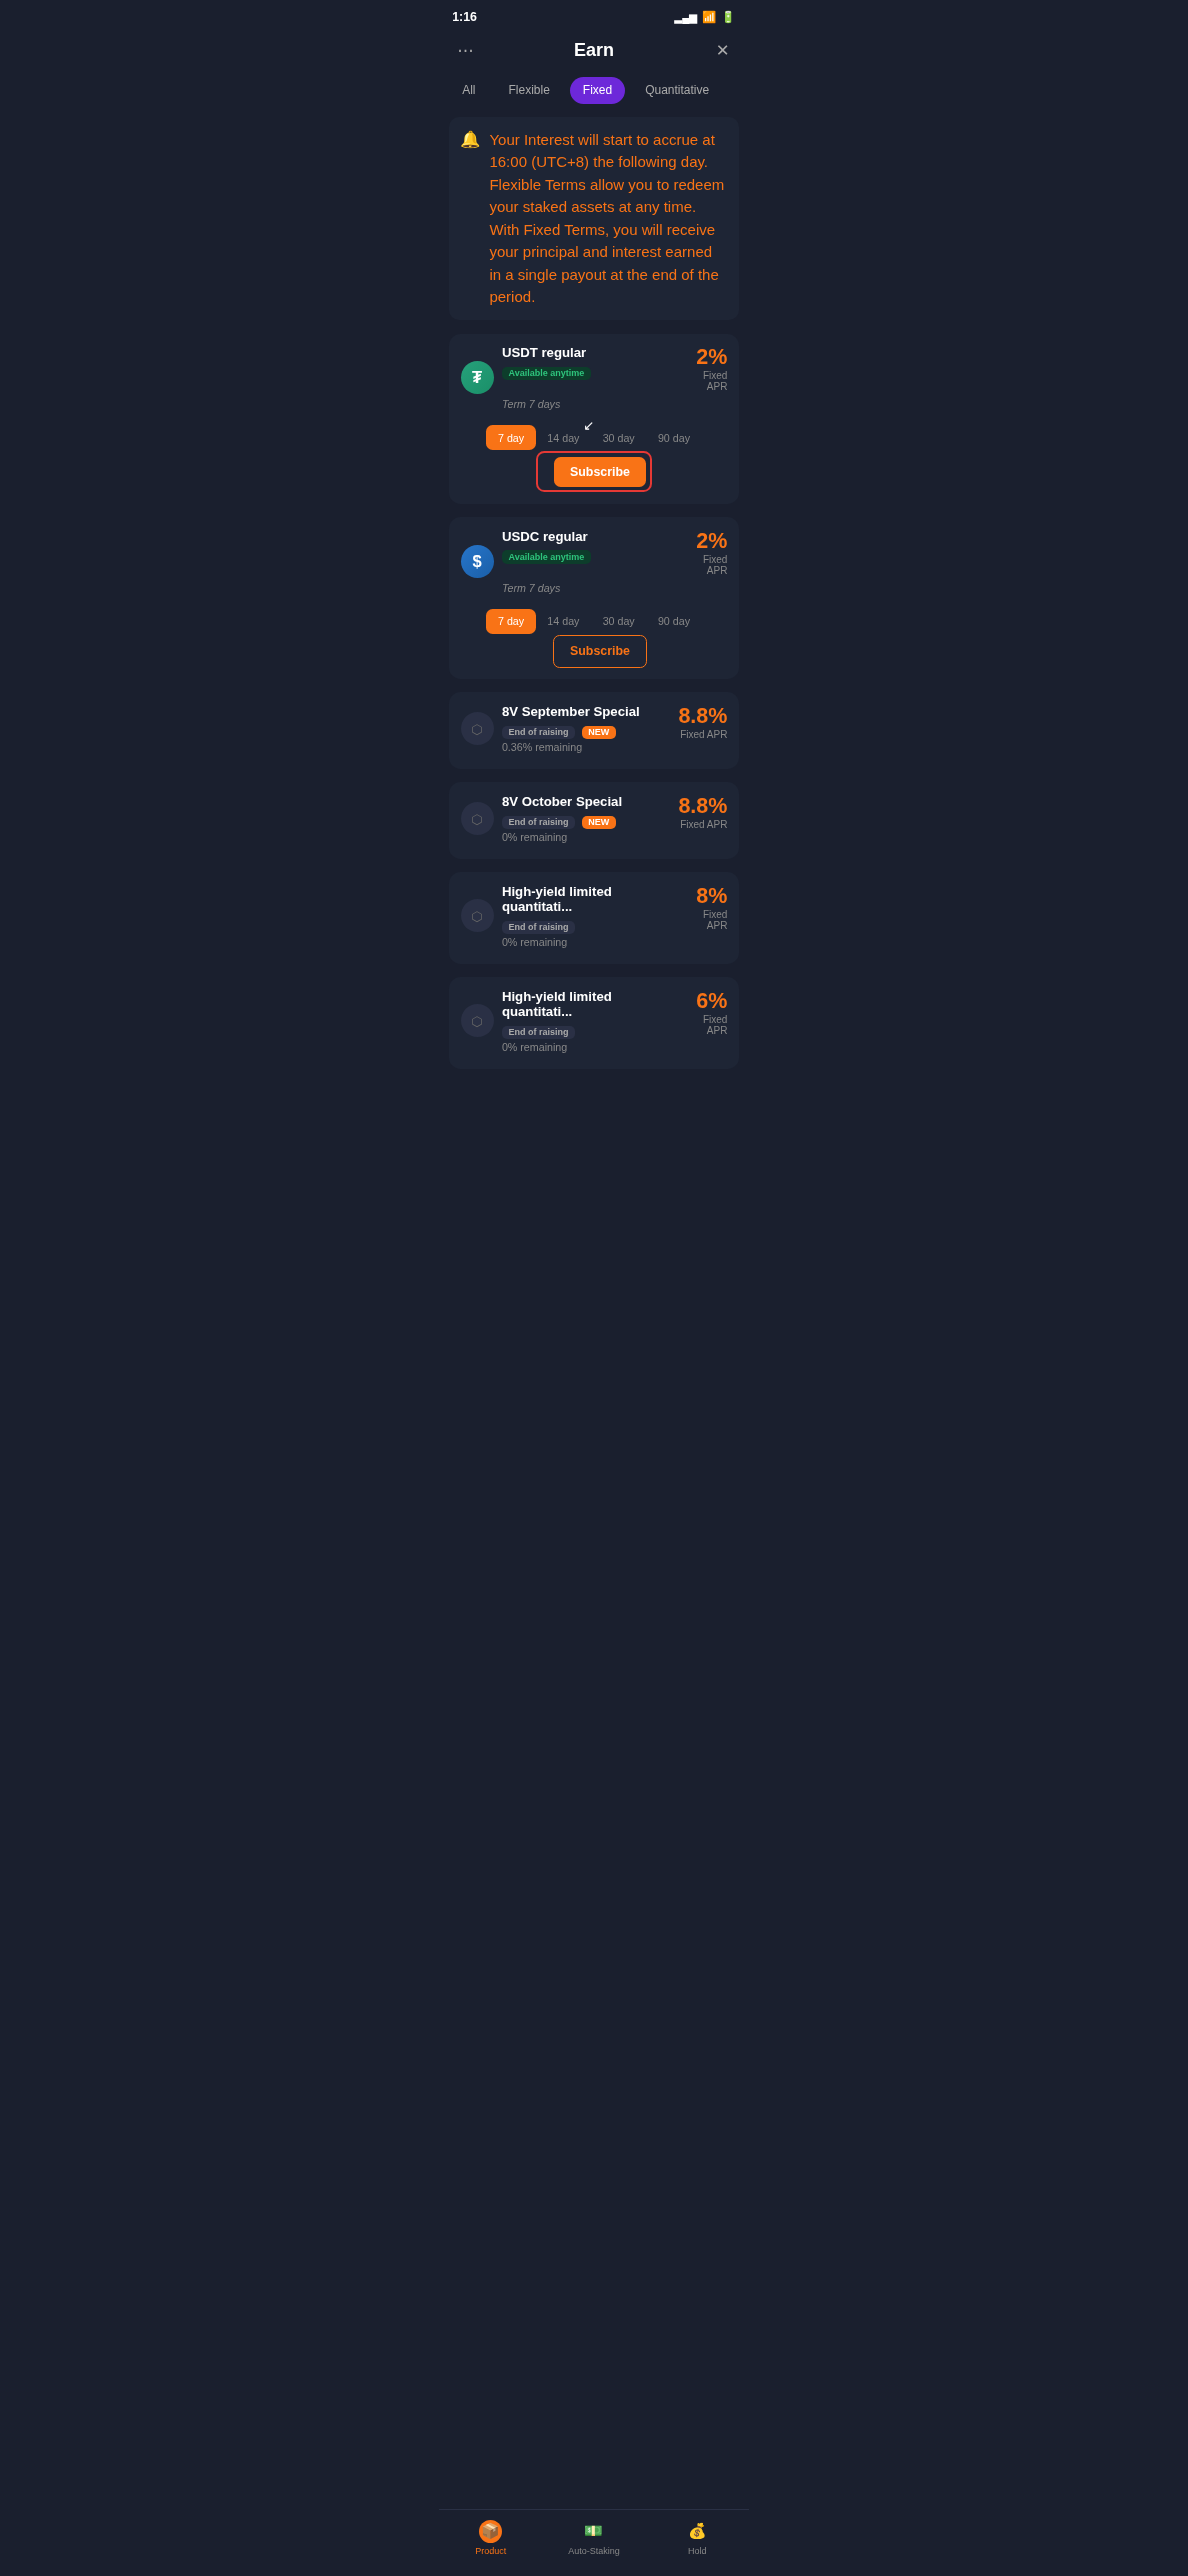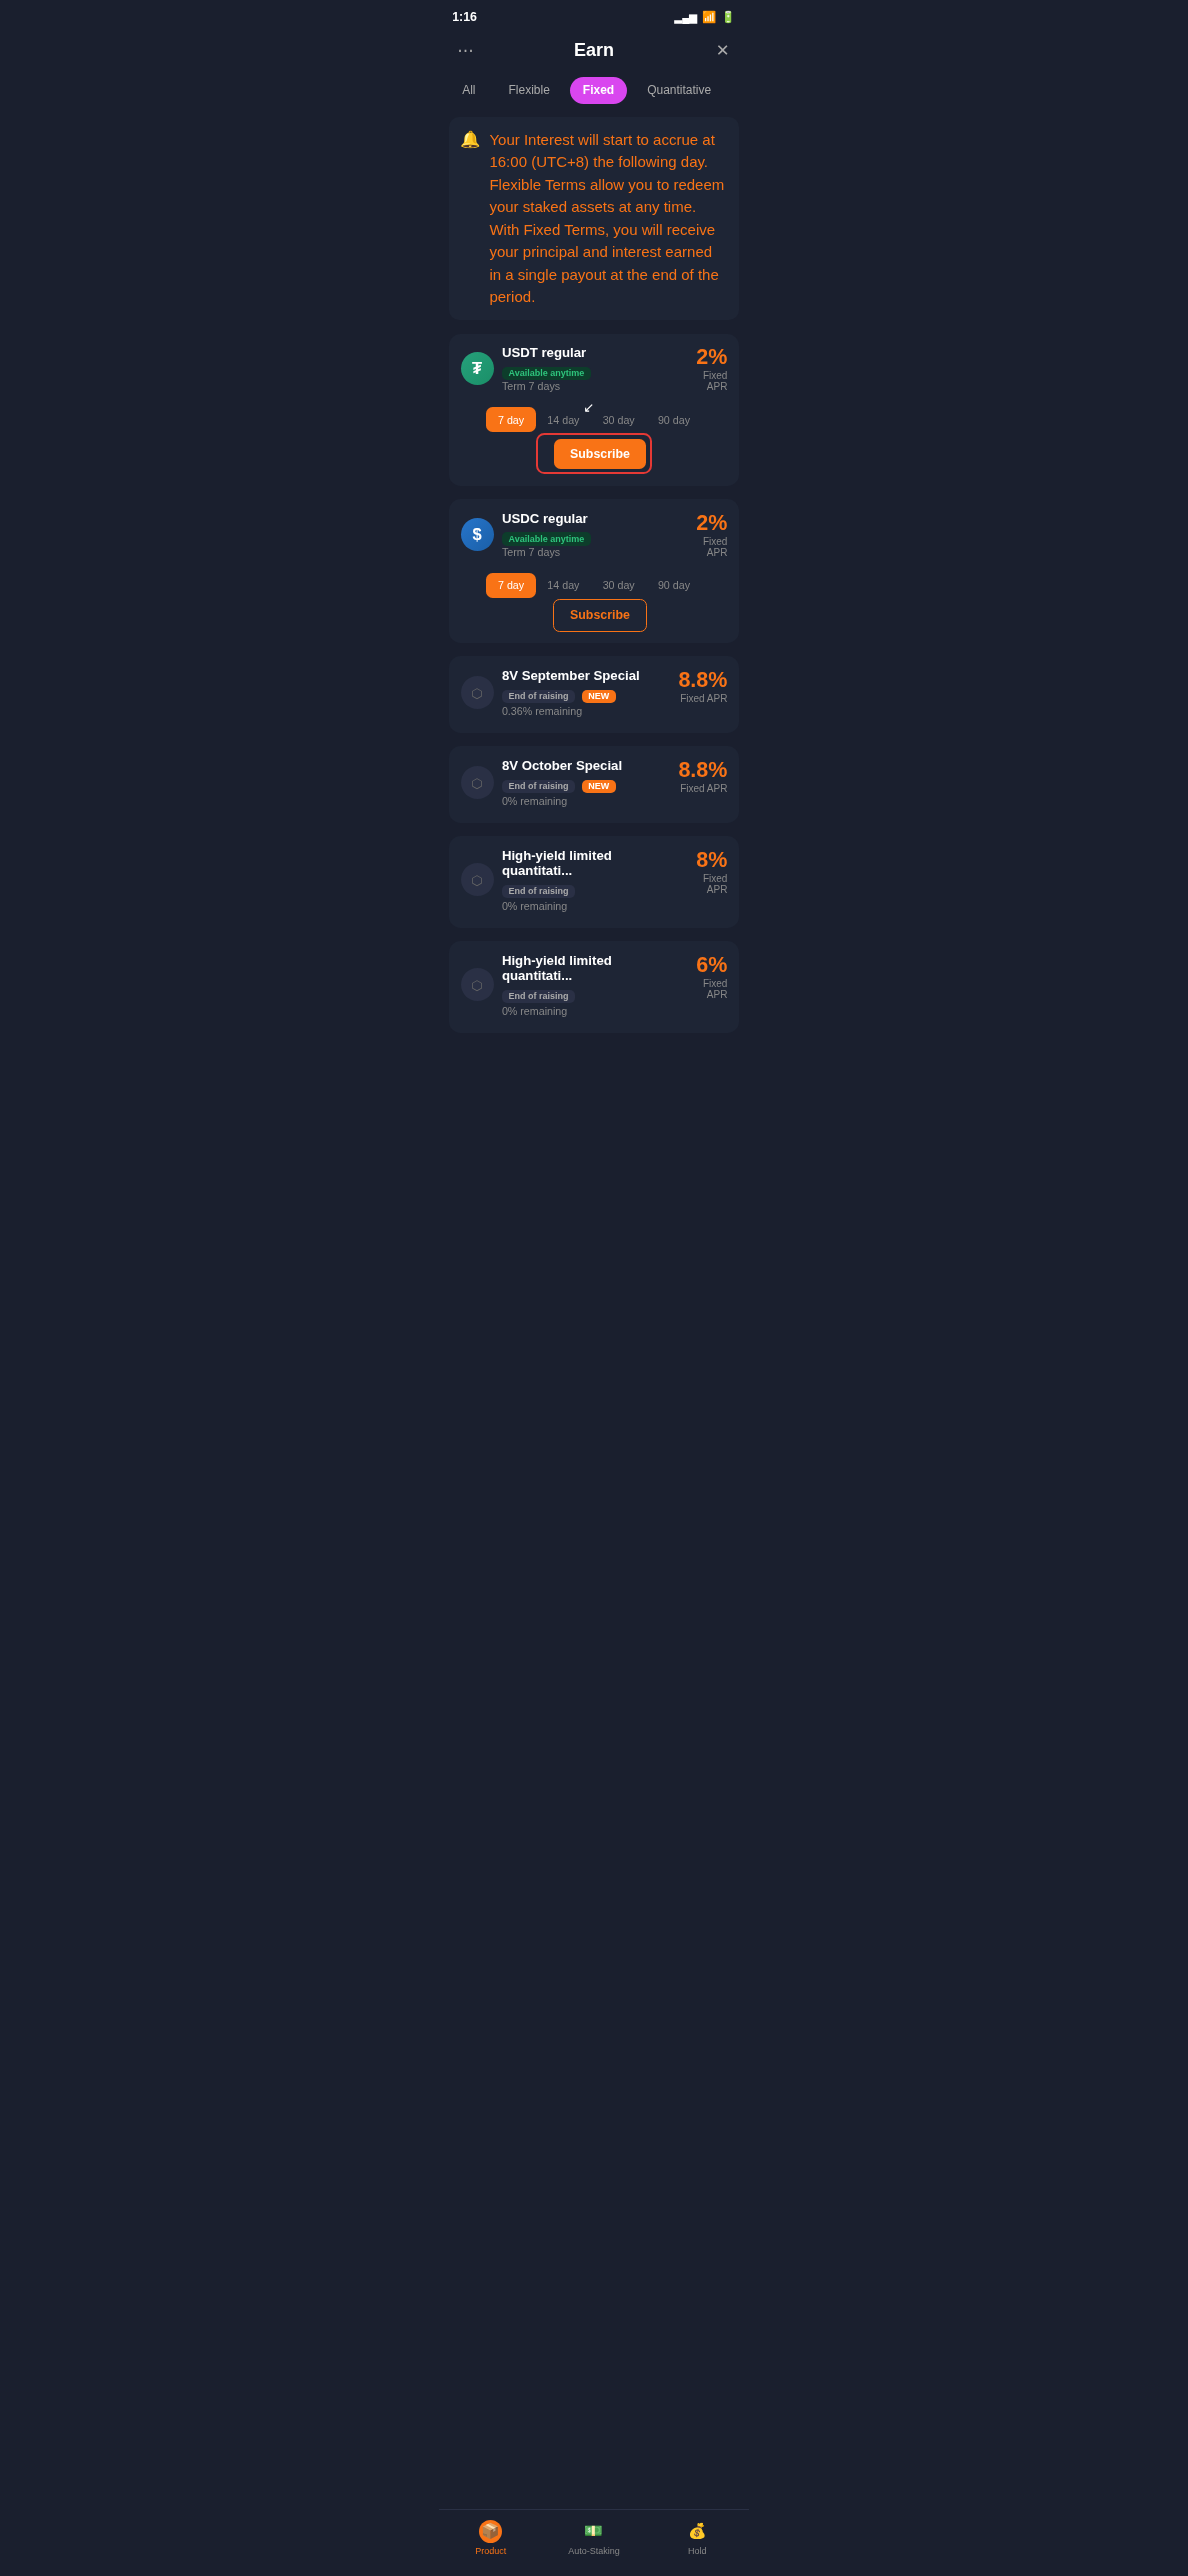--- a/index.html
+++ b/index.html
@@ -62,23 +62,23 @@
       padding: 6.6px 13.2px;
       border-radius: 16.5px;
       font-size: 12px;
       font-weight: 500;
       cursor: pointer;
       color: #aaa;
       background: transparent;
       border: none;
     }
     .tab.active {
-      background: #d946ef;
+      background: #6d28d9;
       color: #ffffff;
-      font-weight: 700;
+      font-weight: 400;
     }
 
     
     .notice-banner {
       margin: 0 10px 13.2px;
       background: #1e2535;
       border-radius: 10px;
       padding: 11.6px 11.6px;
       display: flex;
       gap: 8.3px;
@@ -156,21 +156,22 @@
       font-size: 9px;
     }
     .badge-new {
       background: #f97316;
       color: #fff;
       font-size: 9px;
     }
     .product-term {
       font-size: 10.7px;
       color: #888;
-      margin-top: 0;
+      margin-top: 18px;
+      font-style: italic;
     }
     .product-apr {
       font-size: 21.5px;
       font-weight: 700;
       color: #f97316;
     }
     .product-apr-label {
       font-size: 10px;
       color: #888;
       text-align: right;

